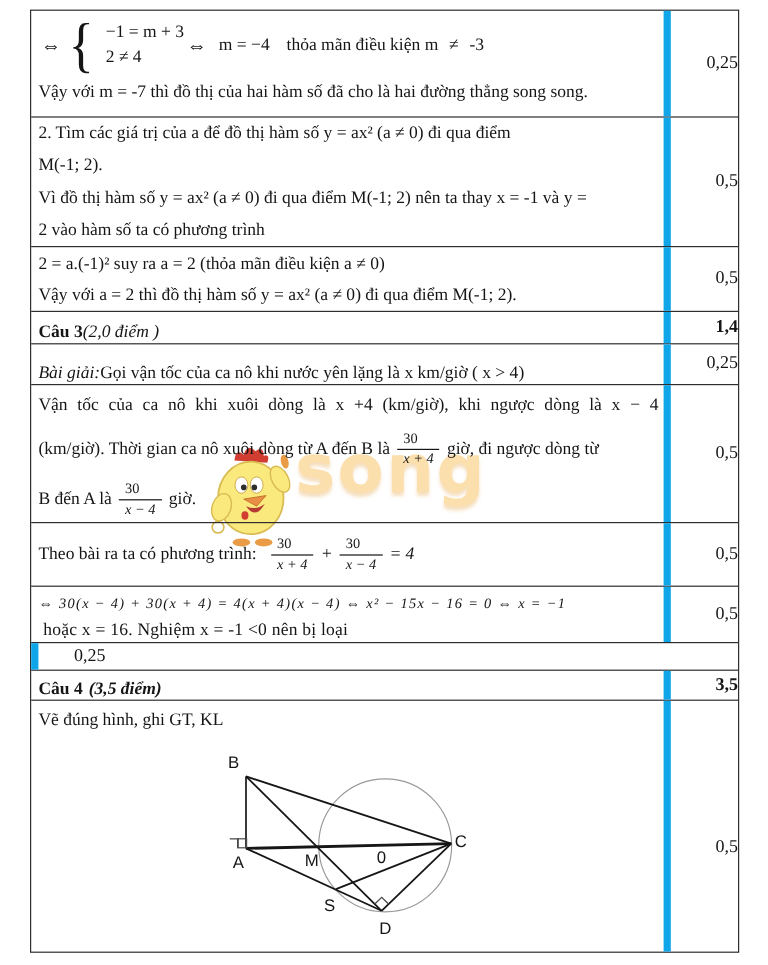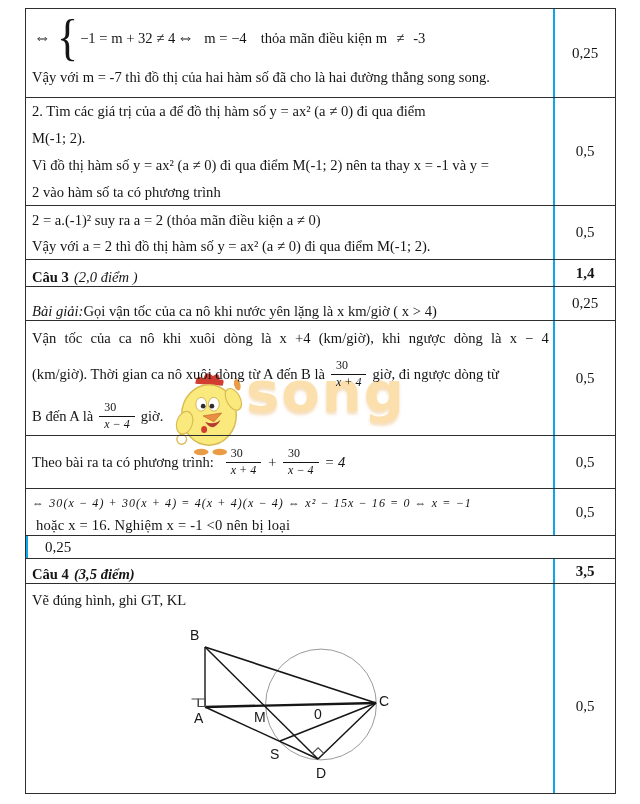--- a/index.html
+++ b/index.html
@@ -18,33 +18,33 @@
   .wm-chick { position:absolute; left:0; top:6px; opacity:0.95; }
   
   .table {
     position:absolute; left:25px; top:8px; width:591px; z-index:1;
     border:1px solid #2e2e2e; box-sizing:border-box; background:transparent;
   }
   .row { display:flex; border-bottom:1px solid #2e2e2e; box-sizing:border-box; }
   .row:last-child { border-bottom:none; }
   .cc { flex:1; padding:0 4px 0 6px; box-sizing:border-box; overflow:hidden; position:relative; font-size:14.6px; }
   .pc {
-    width:62px; border-left:2px solid #0ea5e9; box-sizing:border-box;
-    display:flex; align-items:center; justify-content:center; font-size:15px;
+    width:62px; border-left:6px solid #0ea5e9; box-sizing:border-box;
+    display:flex; align-items:center; justify-content:flex-end; font-size:15px;
   }
   .pc.bold { font-weight:bold; }
   .pc.low span { transform:translateY(18px); display:inline-block; }
   .b { font-weight:bold; }
   .i { font-style:italic; }
   .mathit { font-style:italic; }
   
   .r1top { display:flex; align-items:center; height:52px; margin-top:3px; }
   .arrow { font-size:17px; margin:0 6px 0 2px; }
   .brace { font-size:44px; font-weight:400; line-height:44px; transform:scaleY(1.15); display:inline-block; }
-  .sys { display:flex; flex-direction:row; justify-content:center; line-height:21px; margin-left:2px; }
+  .sys { display:flex; flex-direction:column; justify-content:center; line-height:21px; margin-left:10px; }
   .r1res { margin:0 14px 0 4px; }
   .neq { margin:0 9px; }
   .textline { line-height:26px; }
   .lines27 div { line-height:27px; }
   .lines26 div { line-height:26px; }
   
   .frac { display:inline-block; vertical-align:middle; text-align:left; font-size:12px; line-height:1.12; margin:0 6px; }
   .frac .num { display:block; padding:0 5px 1px; }
   .frac .den { display:block; border-top:1px solid #151515; padding:1px 5px 0; font-style:italic; }
   .fline { display:flex; align-items:center; }
@@ -125,21 +125,21 @@
       <div>Vậy với a = 2 thì đồ thị hàm số y = ax² (a  ≠  0) đi qua điểm M(-1; 2).</div>
     </div>
     <div class="pc">
         <span>0,5</span>
       </div>
   </div>
 
   <div class="row" style="height:27px">
     <div class="cc vcenter">
       <span class="b">Câu 3</span>
-      <span class="i" style="margin-left:5px">(2,0 điểm )</span>
+      <span class="i" style="">(2,0 điểm )</span>
     </div>
     <div class="pc bold">
         <span>1,4</span>
       </div>
   </div>
 
   <div class="row" style="height:34px">
     <div class="cc vcenter">
       <span class="i">Bài giải:</span>
       <span style="">Gọi vận tốc của ca nô khi nước yên lặng là x km/giờ ( x &gt; 4)</span>

